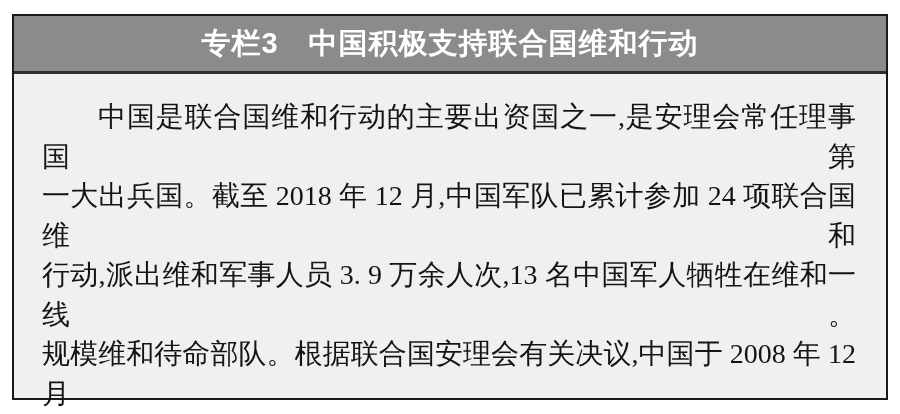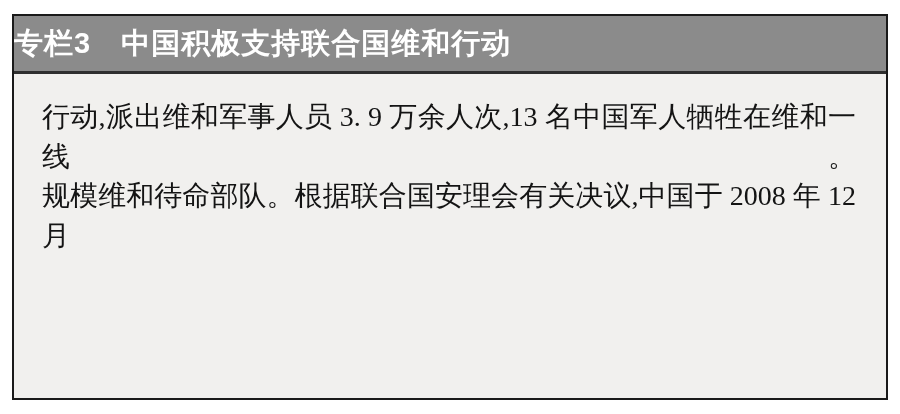--- a/index.html
+++ b/index.html
@@ -19,20 +19,21 @@
     box-sizing: border-box;
     border: 2px solid var(--border, #1a1a1a);
     background: var(--body-bg, #f1f0ee);
   }
   .panel-header {
     height: 55px;
     background: var(--header-bg, #8b8b8b);
     border-bottom: 3px solid #2f2f2f;
     display: flex;
     align-items: center;
+    justify-content: center;
   }
   .panel-title {
     color: var(--header-text, #ffffff);
     font-family: "Liberation Sans", "DejaVu Sans", sans-serif;
     font-weight: bold;
     font-size: 29px;
     letter-spacing: 1px;
     white-space: pre;
   }
   .panel-body {
@@ -52,17 +53,19 @@
   }
 </style>
 </head>
 <body>
 
 <div class="panel">
   <div class="panel-header">
     <span class="panel-title">专栏3　中国积极支持联合国维和行动</span>
   </div>
   <div class="panel-body">
+    <div class="body-line indent">中国是联合国维和行动的主要出资国之一,是安理会常任理事国第</div>
+    <div class="body-line">一大出兵国。截至 2018 年 12 月,中国军队已累计参加 24 项联合国维和</div>
     <div class="body-line">行动,派出维和军事人员 3. 9 万余人次,13 名中国军人牺牲在维和一线。</div>
     <div class="body-line">规模维和待命部队。根据联合国安理会有关决议,中国于 2008 年 12 月</div>
 
   </div>
 </div>
 
 </body></html>

